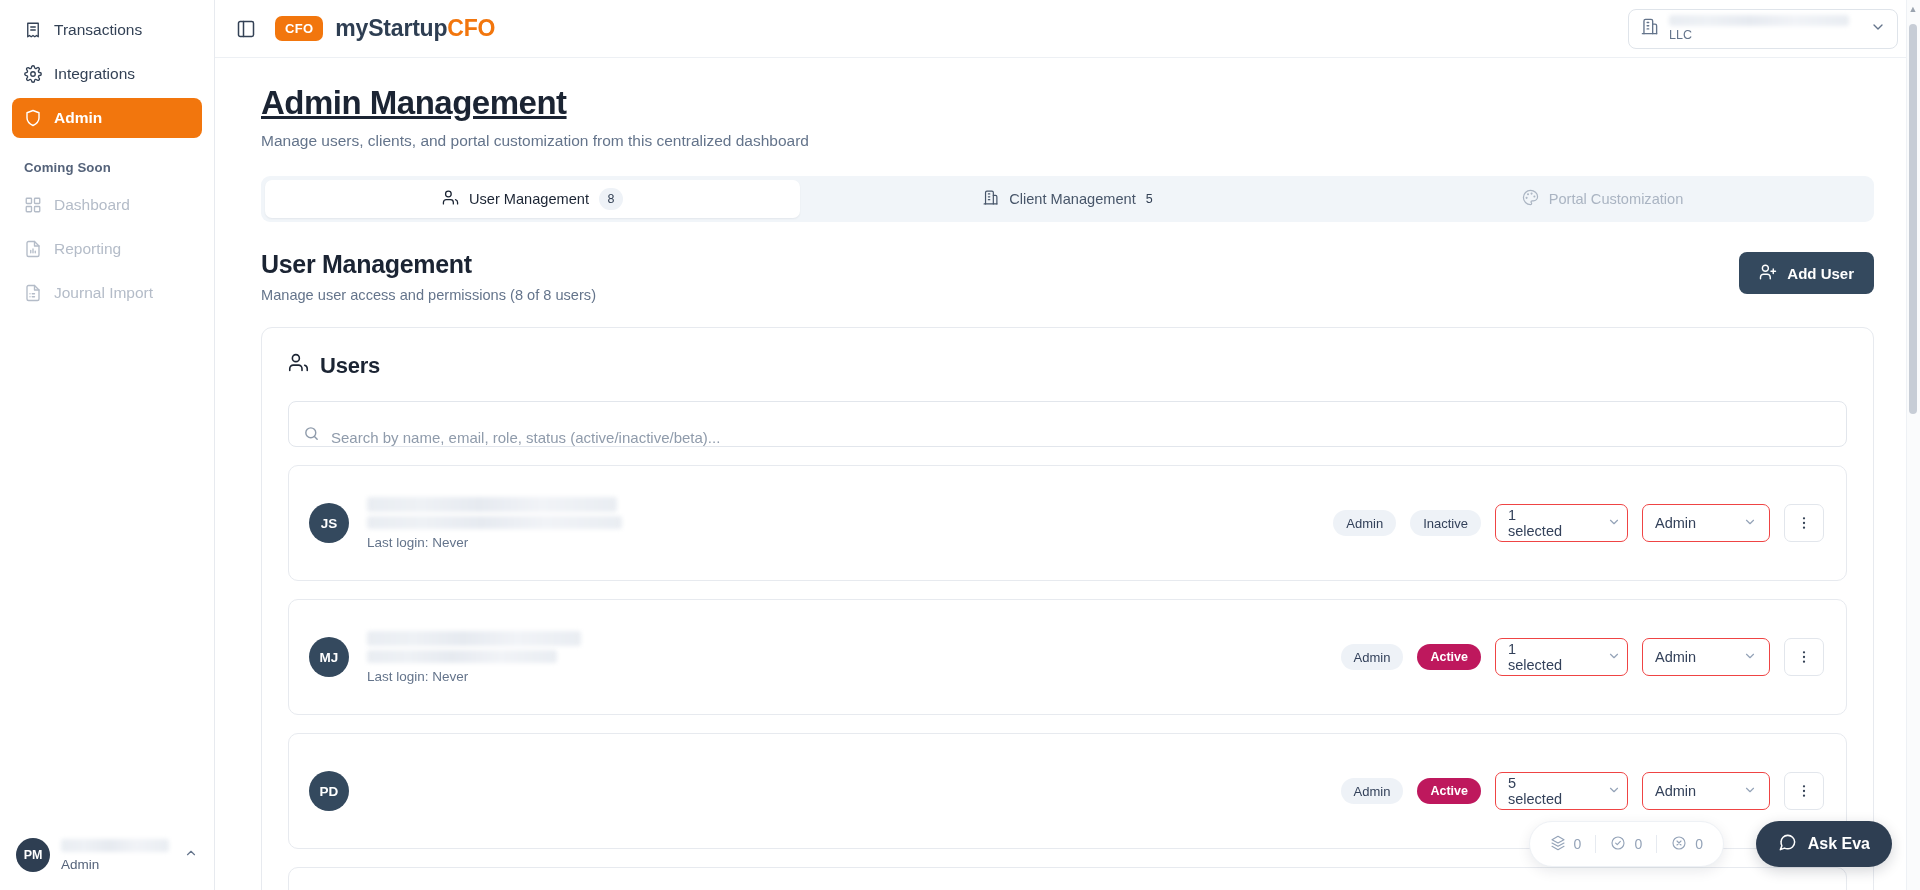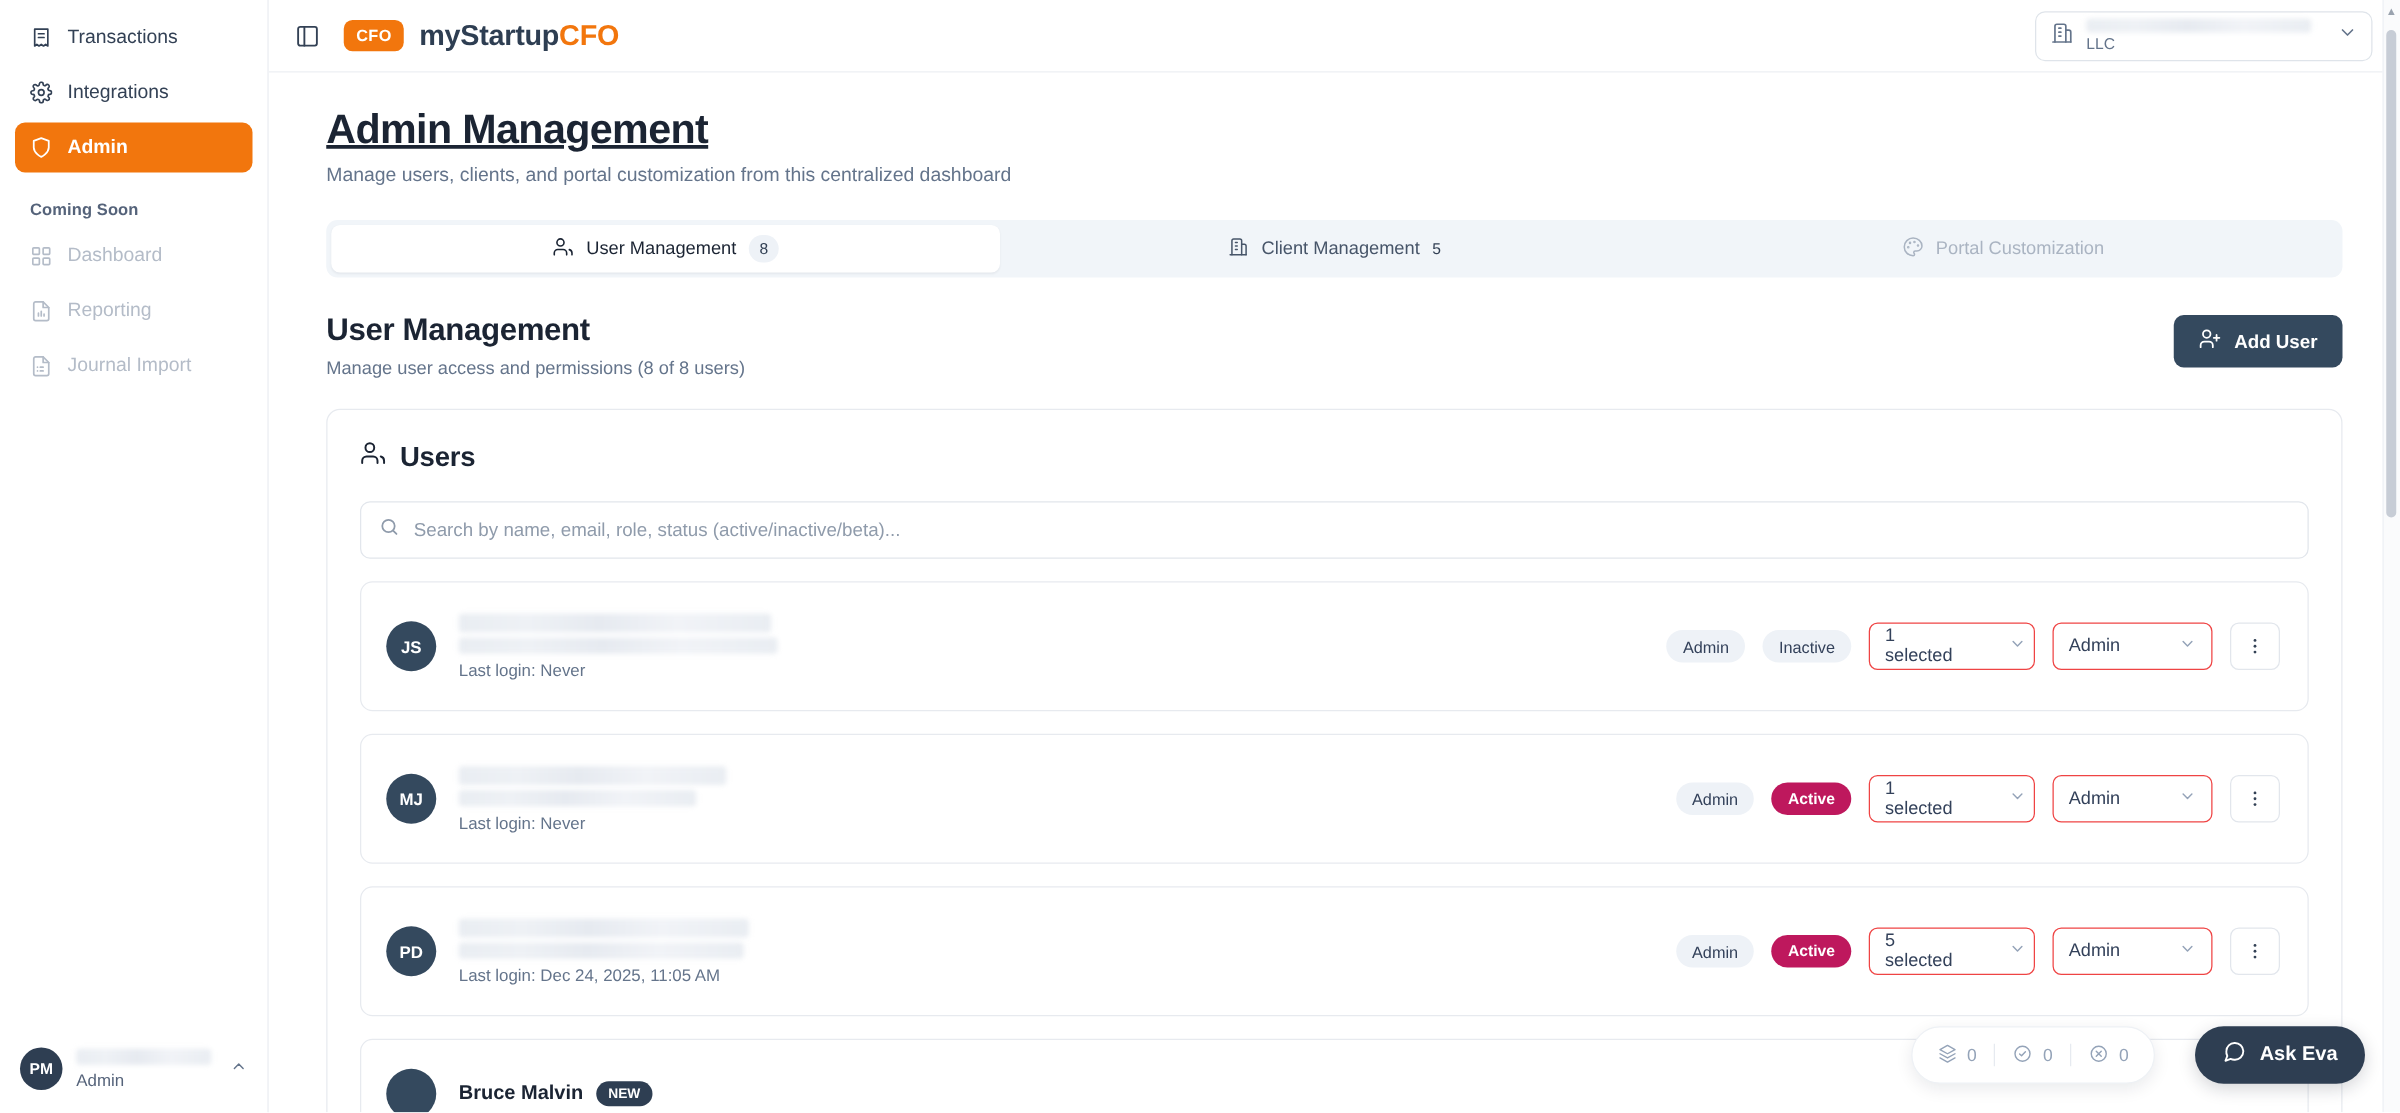--- a/index.html
+++ b/index.html
@@ -130,35 +130,35 @@
     border: 1px solid #e7eaef; border-radius: 11px;
     background: #fff; padding: 24px 26px 26px 26px;
   }
   .users-card-title {
     display: flex; align-items: center; gap: 11px;
     font-size: 22px; font-weight: bold; color: #1b2433; letter-spacing: -.2px;
   }
   .search-wrap {
     margin-top: 22px; height: 46px;
     border: 1px solid #e2e6ec; border-radius: 8px;
-    display: flex; align-items: center; gap: 11px; padding: 0 14px;
+    display: flex; align-items: flex-end; gap: 11px; padding: 0 14px;
     background: #fff;
   }
   .search-wrap input {
     border: none; outline: none; flex: 1;
     font-size: 15px; color: #334155; background: transparent;
     font-family: "Liberation Sans", sans-serif;
   }
   .search-wrap input::placeholder { color: #8f9bab; }
 
   
   .user-row {
     margin-top: 18px;
     border: 1px solid #e7eaef; border-radius: 10px;
-    height: 104px; display: flex; align-items: center;
+    height: 116px; display: flex; align-items: center;
     padding: 0 22px 0 20px; background: #fff;
   }
   .avatar-lg {
     width: 40px; height: 40px; border-radius: 50%;
     background: #34495e; color: #fff;
     display: flex; align-items: center; justify-content: center;
     font-size: 13.5px; font-weight: bold; flex: 0 0 40px;
   }
   .row-meta { margin-left: 18px; }
   .row-name { height: 15px; margin-bottom: 4px; }
@@ -495,25 +495,20 @@
                   <circle cx="12" cy="5" r="1.7"></circle>
                   <circle cx="12" cy="12" r="1.7"></circle>
                   <circle cx="12" cy="19" r="1.7"></circle>
                 </svg>
             </div>
           </div>
         </div>
 
         <div class="user-row">
           <div class="avatar-lg">PD</div>
-          <div class="row-meta">
-            <div class="redact row-name" style="width:232px"></div>
-            <div class="redact row-email" style="width:228px"></div>
-            <div class="row-last">Last login: Dec 24, 2025, 11:05 AM</div>
-          </div>
           <div class="row-right">
             <span class="badge role">Admin</span>
             <span class="badge active">Active</span>
             <div class="sel w-selected">
               <span>5 selected</span>
               <span class="chev">
                 <svg width="14" height="14" viewBox="0 0 24 24" fill="none" stroke="#94a3b8" stroke-width="2" stroke-linecap="round" stroke-linejoin="round">
                     <path d="M6 9l6 6 6-6"></path>
                   </svg>
               </span>

